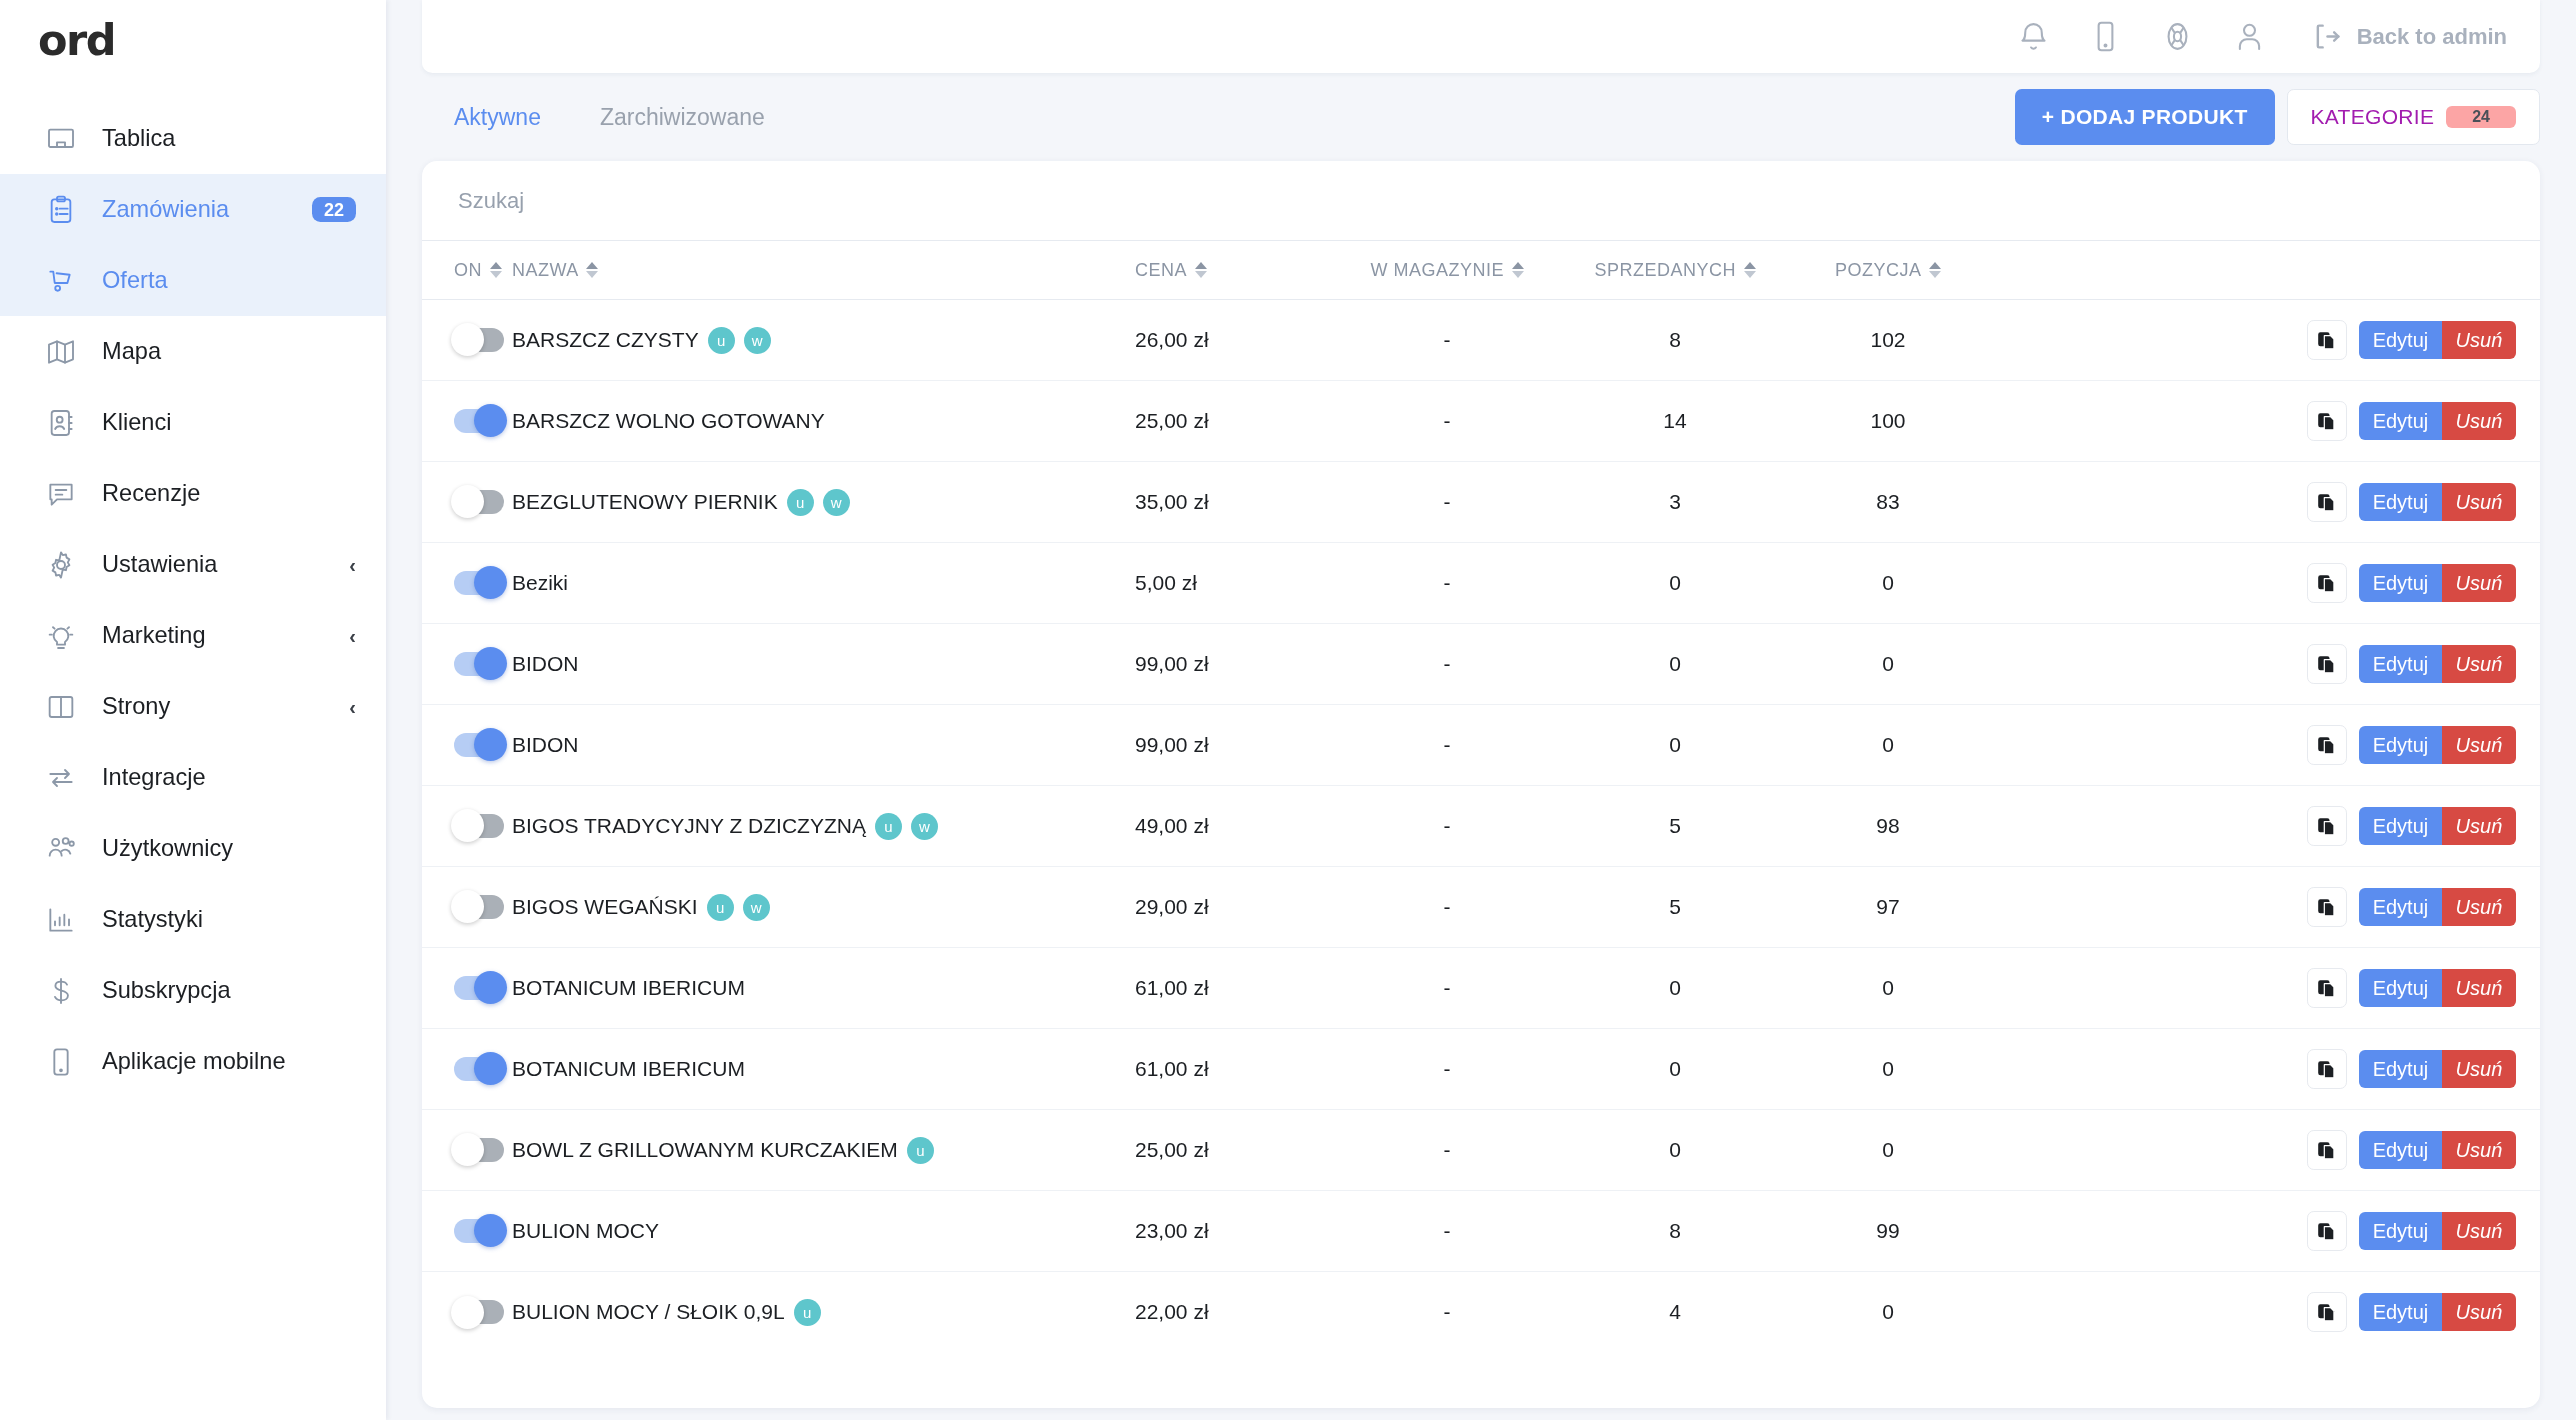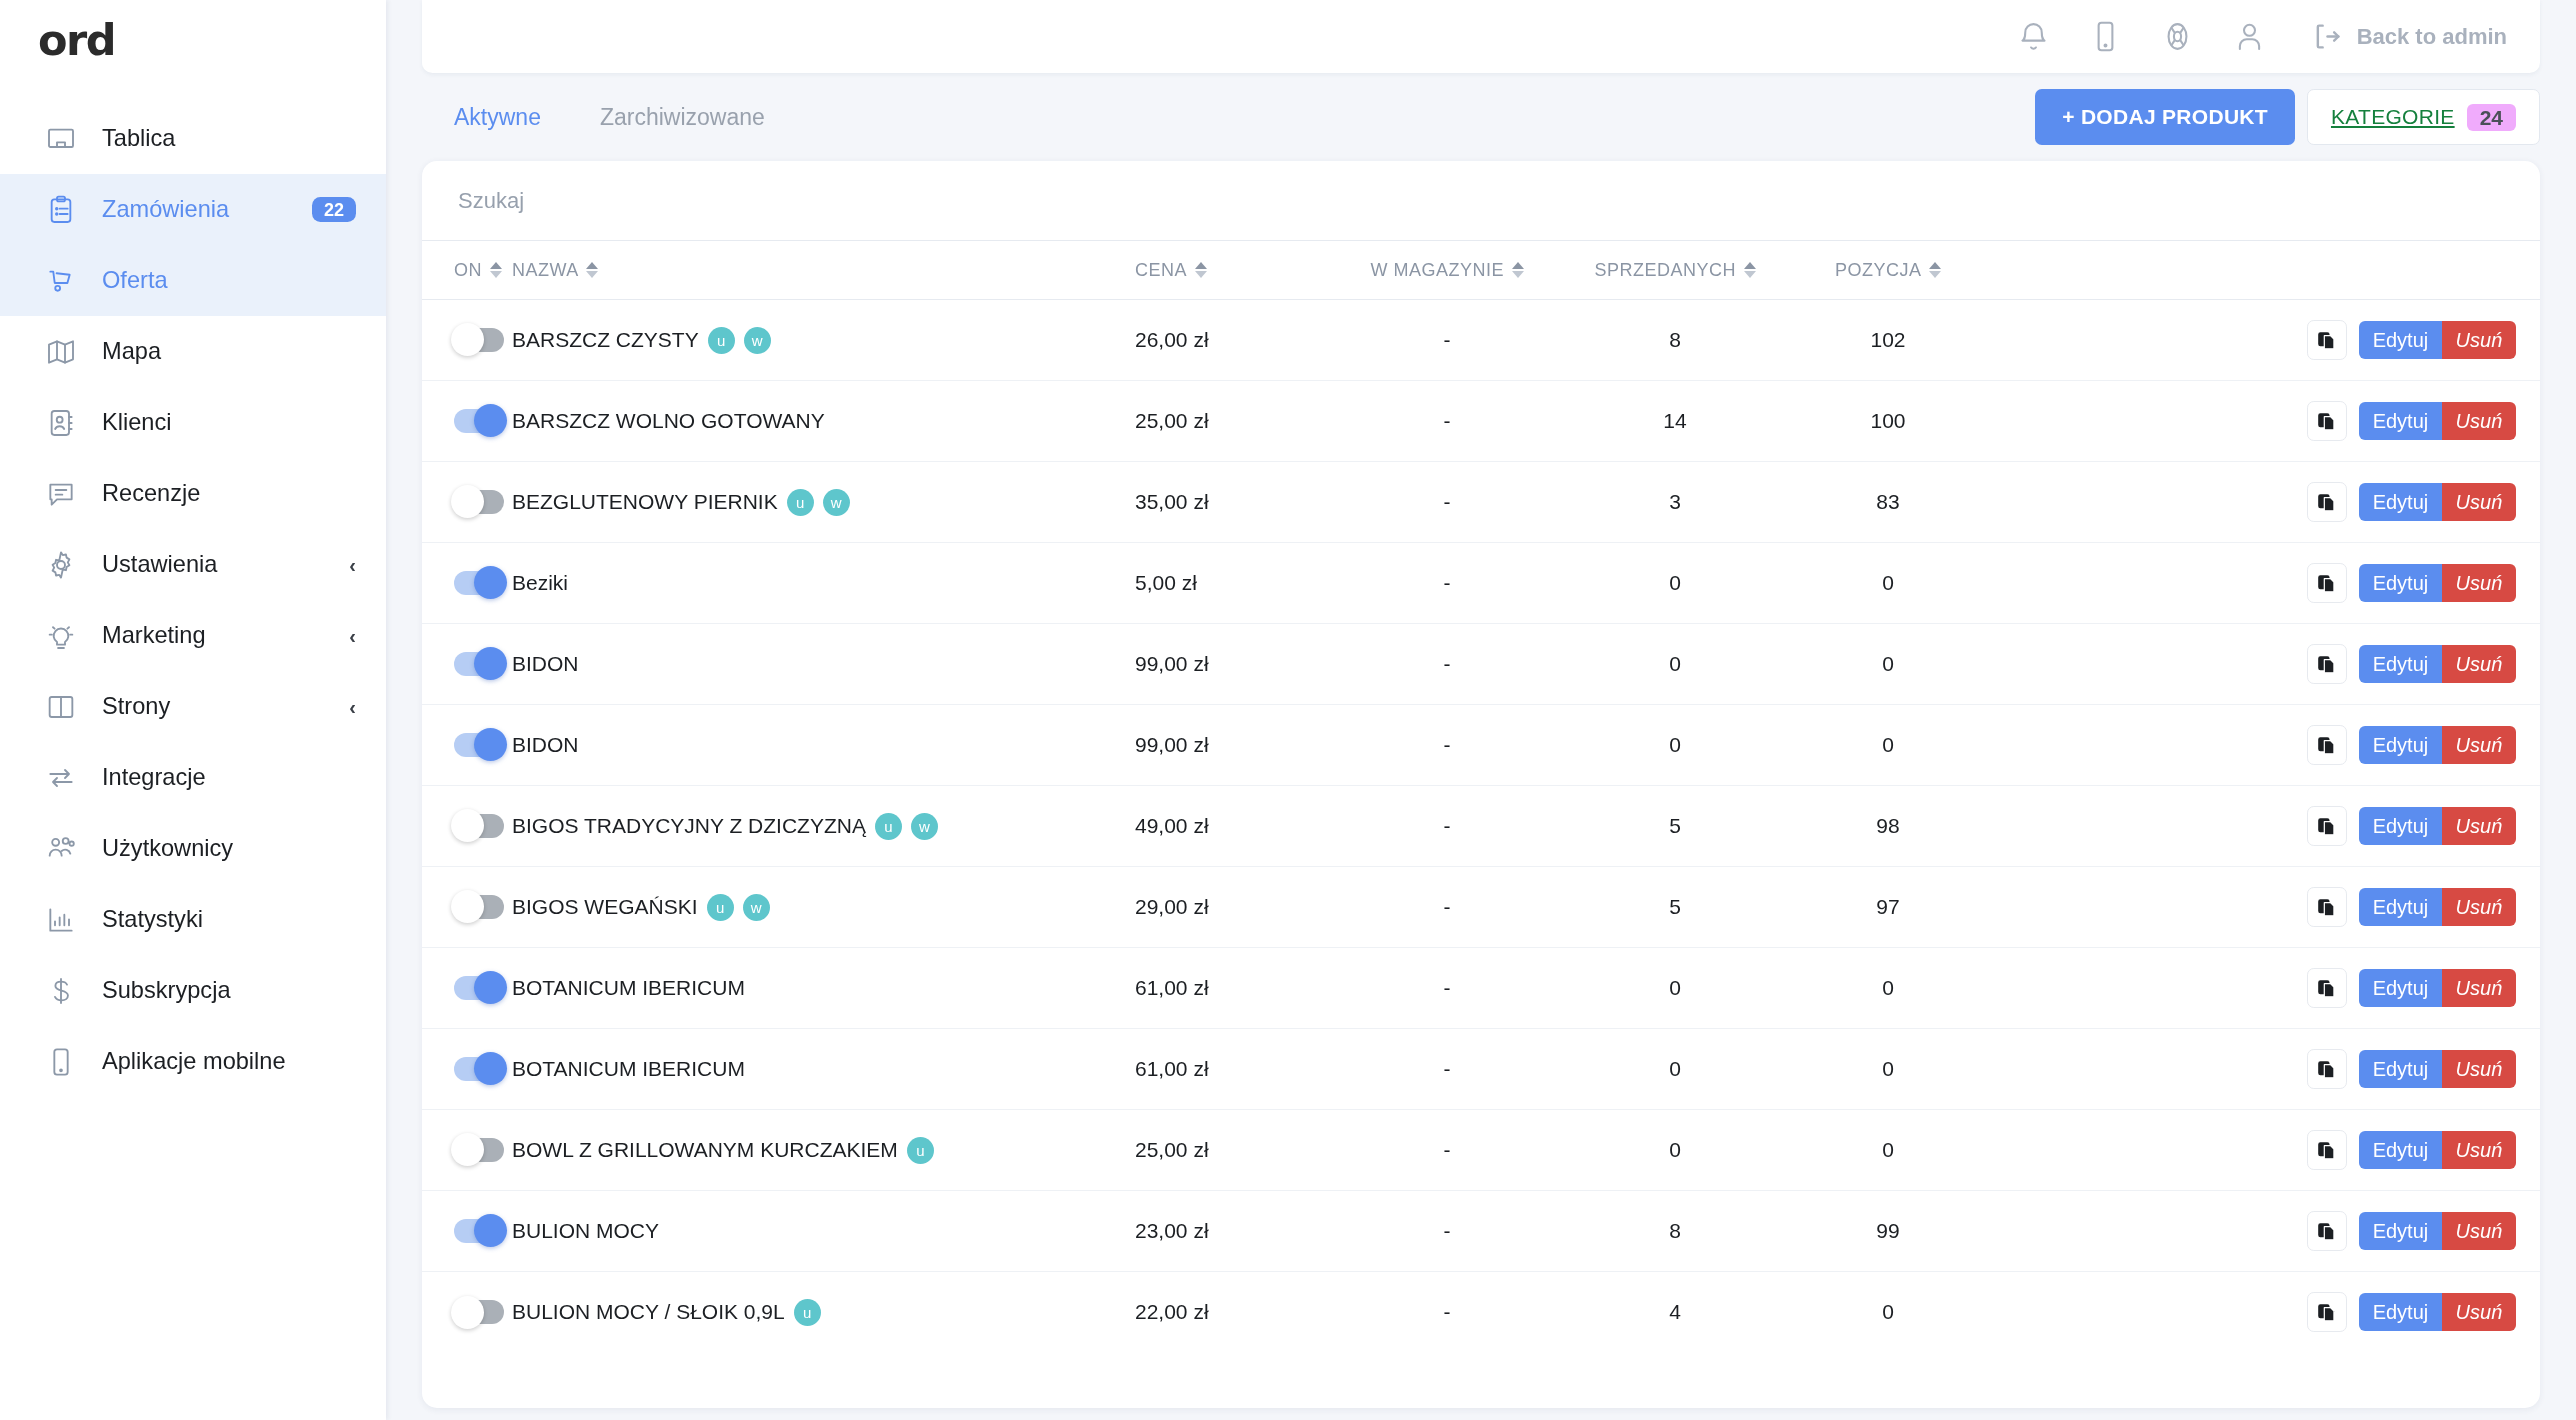--- a/index.html
+++ b/index.html
@@ -102,28 +102,27 @@
     font-size: 21px; font-weight: bold; letter-spacing: 0.3px;
     cursor: pointer; font-family: "Liberation Sans", sans-serif;
     white-space: nowrap;
   }
   .btn-cat {
     background: #fff; border: 0.8px solid #e3e8ef; border-radius: 6.8px;
     height: 56px; padding: 0 23px; display: flex; align-items: center;
     margin-left: 12px; cursor: pointer;
   }
   .btn-cat-label {
-    font-size: 21px; color: #15803d; letter-spacing: 0.3px;
+    font-size: 21px; color: #a21caf; letter-spacing: 0.3px;
     white-space: nowrap;
-    text-decoration: underline;
   }
   .btn-cat-count {
-    margin-left: 12px; background: #f0abfc; color: #4a5058;
-    font-size: 21px; font-weight: bold; border-radius: 6px;
-    padding: 3px 13px; line-height: 1;
+    margin-left: 12px; background: #fca5a5; color: #4a5058;
+    font-size: 16px; font-weight: bold; border-radius: 6px;
+    padding: 3px 26px; line-height: 1;
   }
 
   
   .card {
     background: #fff; border-radius: 15px;
     box-shadow: 0 1.5px 6px rgba(40,60,100,0.07);
     overflow: hidden; height: 1247px;
   }
   .search-wrap { height: 79px; display: flex; align-items: center; padding: 0 36px; }
   .search-input {

